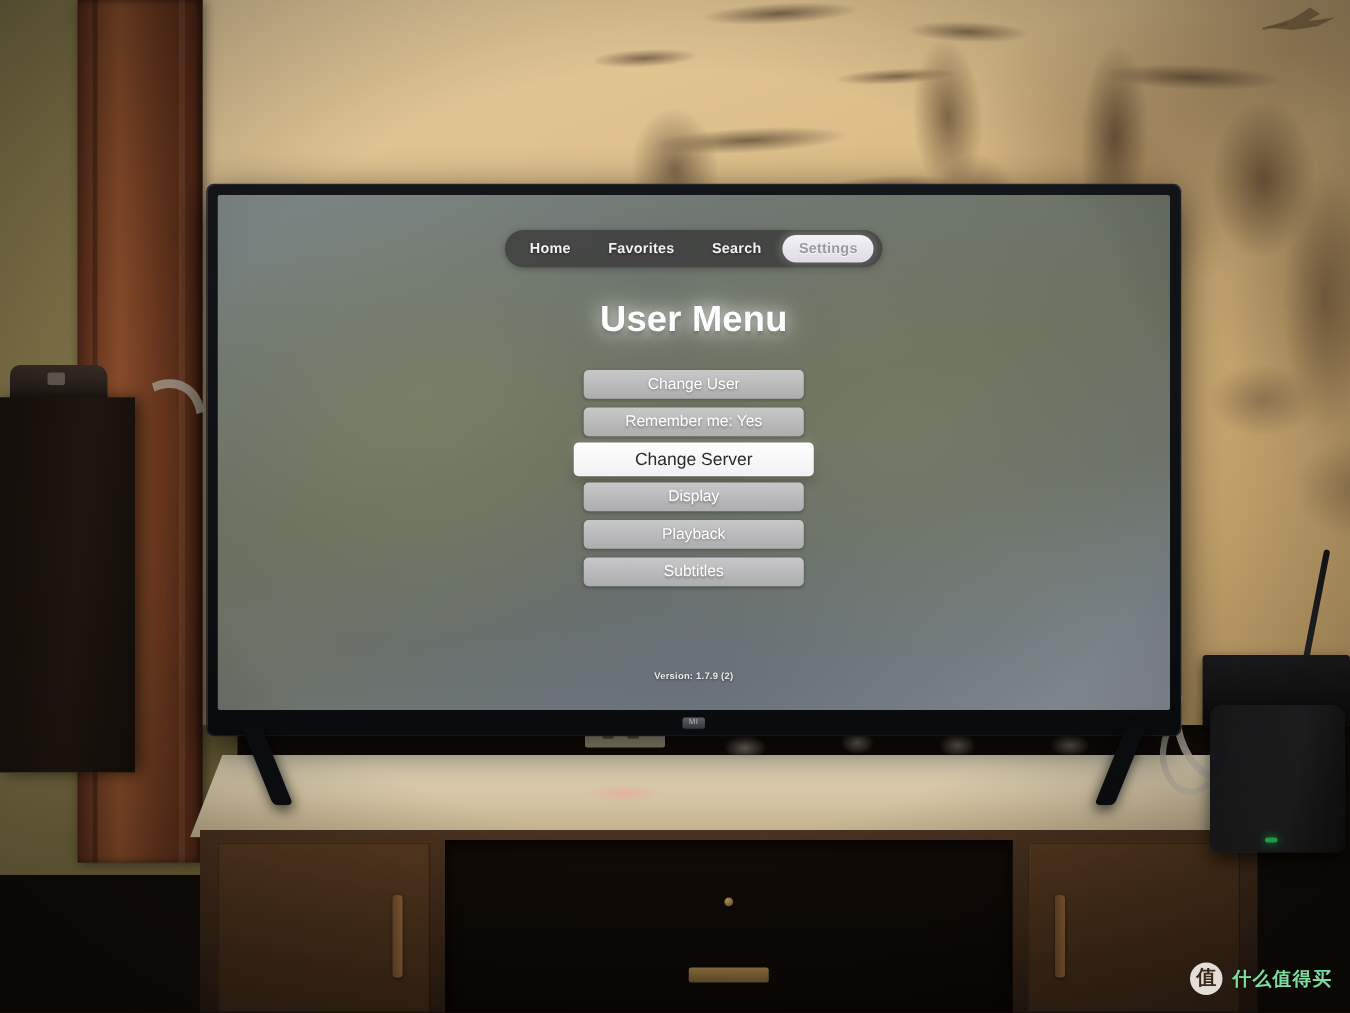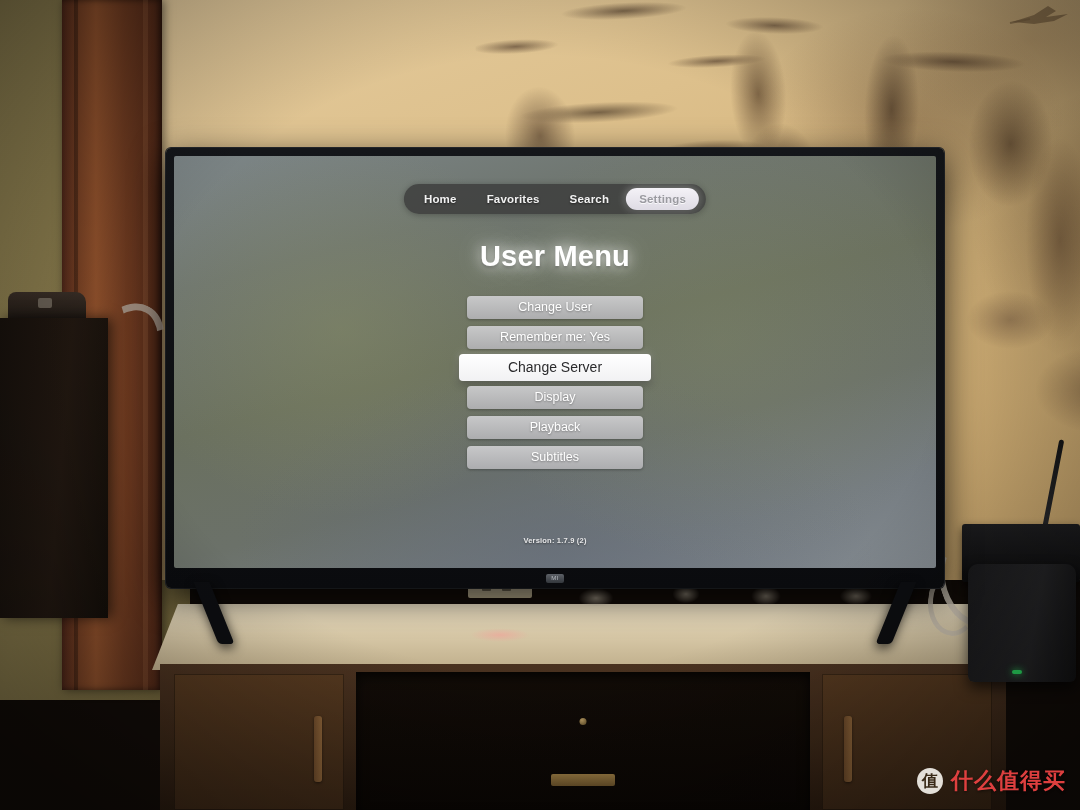--- a/index.html
+++ b/index.html
@@ -289,21 +289,21 @@
   .watermark {
     position:absolute; right:14px; bottom:14px;
     display:flex; align-items:center; gap:8px; opacity:.92;
   }
   .wm-logo {
     width:26px; height:26px; border-radius:50%;
     background:#f3f0ea; color:#3a2a18;
     font-size:16px; font-weight:bold; text-align:center; line-height:26px;
   }
   .wm-text {
-    font-size:22px; font-weight:bold; color:#ef4444;
+    font-size:15px; font-weight:bold; color:#86efac;
     letter-spacing:1px; text-shadow:0 1px 3px rgba(0,0,0,.6);
   }
 
   .vignette {
     position:absolute; inset:0; pointer-events:none;
     background:radial-gradient(ellipse 720px 560px at 50% 45%, rgba(0,0,0,0) 55%, rgba(0,0,0,.42) 100%);
   }
 </style>
 </head>
 <body>

